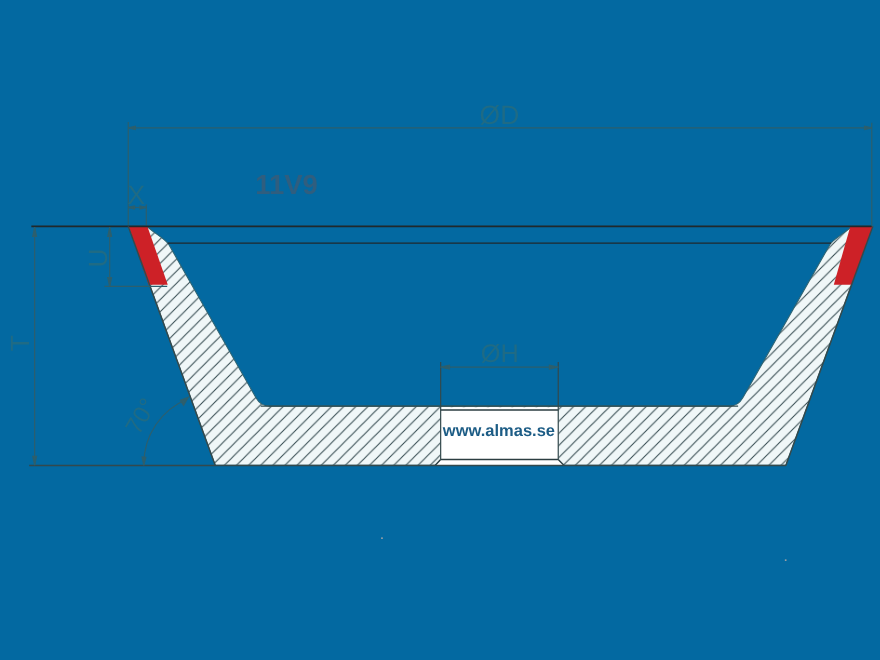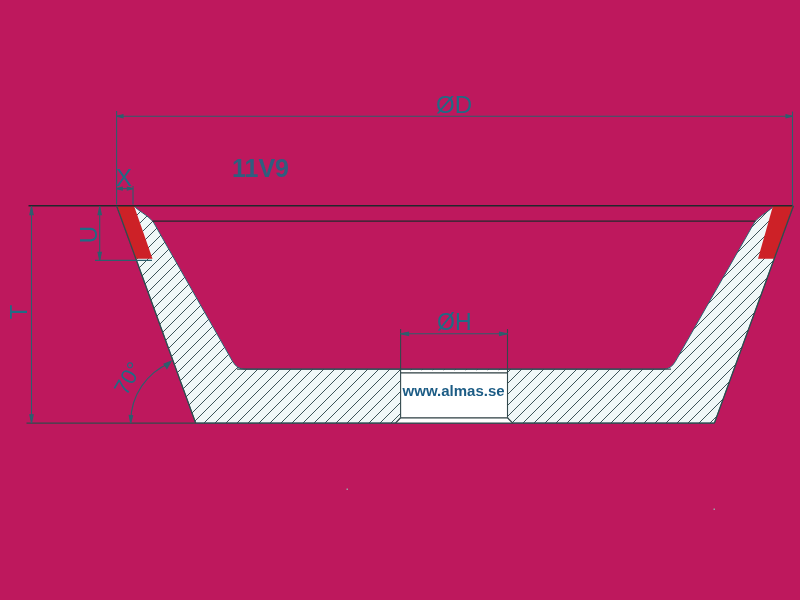--- a/index.html
+++ b/index.html
@@ -1,16 +1,16 @@
 <!DOCTYPE html>
 <html><head>
 <meta charset="utf-8">
 <style>
   html,body{margin:0;padding:0;background:#ffffff;}
-  .page{position:relative;width:800px;height:600px;background:#be185d;overflow:hidden;
+  .page{position:relative;width:800px;height:600px;background:#0369a1;overflow:hidden;
         font-family:"Liberation Sans", sans-serif;}
   svg text{font-family:"Liberation Sans", sans-serif;}
 </style>
 </head>
 <body>
 <div class="page">
 <svg width="800" height="600" viewBox="0 0 800 600">
   <defs>
 
     <pattern id="hatch" width="11" height="11" patternUnits="userSpaceOnUse">

